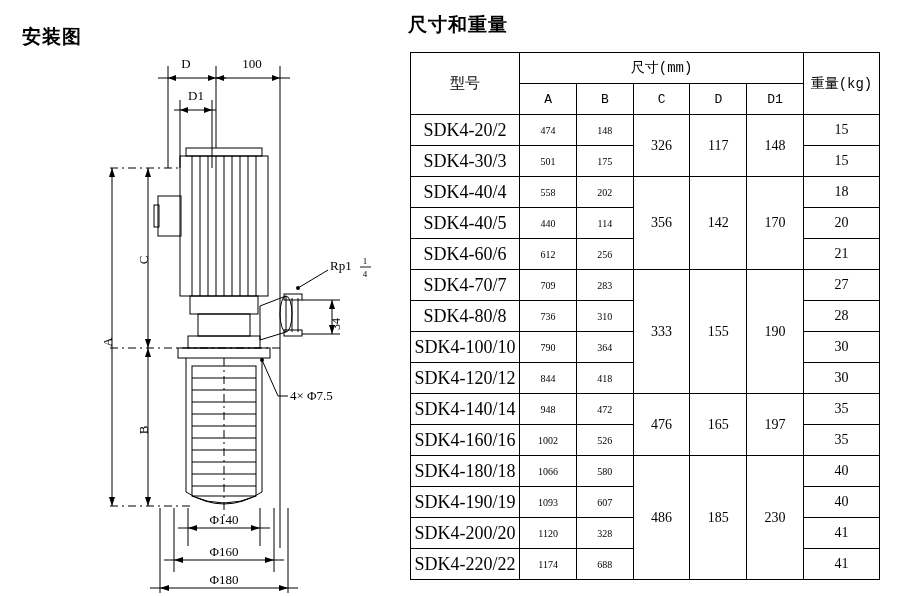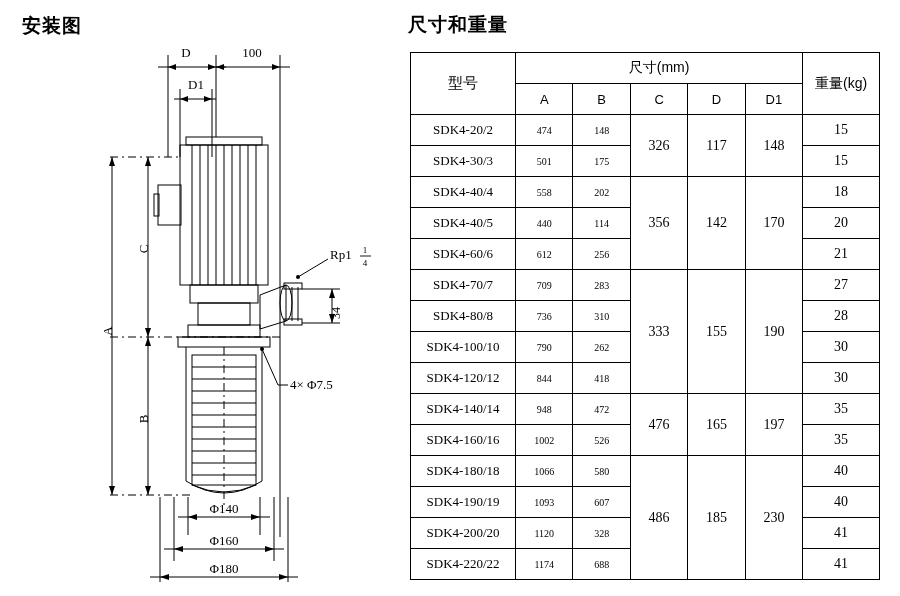--- a/index.html
+++ b/index.html
@@ -16,21 +16,21 @@
     overflow: hidden;
   }
   .page {
     position: relative;
     width: 900px;
     height: 596px;
   }
   
   .left-panel {
     position: absolute;
-    left: 0; top: 1px;
+    left: 0; top: 12px;
     width: 400px; height: 424px;
   }
   .section-title {
     position: absolute;
     font-family: "DejaVu Sans", sans-serif;
     font-weight: bold;
     font-size: 19px;
     letter-spacing: 1px;
   }
   #title-left { left: 22px; top: 12px; }
@@ -56,35 +56,35 @@
   }
   table.dims td, table.dims th {
     border: 1px solid #000;
     text-align: center;
     padding: 0;
     height: 30px;
     font-weight: normal;
     font-family: "Liberation Serif", serif;
   }
   table.dims th {
-    font-family: Liberation Sans, sans-serif;
+    font-family: Liberation Mono, monospace;
     font-size: 13px;
   }
   .hdr-model {
     width: 96px;
     font-size: 15px !important;
   }
   .hdr-dim-group { font-size: 14px !important; }
   .hdr-weight { width: 70px; font-size: 14px !important; }
   .col-a, .col-b { width: 52px; }
   .col-c, .col-d, .col-d1 { width: 52px; }
   td.model {
     text-align: left;
     padding-left: 7px;
-    font-size: 13px;
+    font-size: 18px;
     white-space: nowrap;
   }
   td.num { font-size: 10px; }
   td.merged { font-size: 14px; }
 </style>
 </head>
 <body>
 
 <div class="page">
 
@@ -302,21 +302,21 @@
             </tr>
             <tr>
               <td class="model">SDK4-80/8</td>
               <td class="num col-a">736</td>
               <td class="num col-b">310</td>
               <td class="num hdr-weight">28</td>
             </tr>
             <tr>
               <td class="model">SDK4-100/10</td>
               <td class="num col-a">790</td>
-              <td class="num col-b">262</td>
+              <td class="num col-b">364</td>
               <td class="num hdr-weight">30</td>
             </tr>
             <tr>
               <td class="model">SDK4-120/12</td>
               <td class="num col-a">844</td>
               <td class="num col-b">418</td>
               <td class="num hdr-weight">30</td>
             </tr>
             <tr>
               <td class="model">SDK4-140/14</td>

